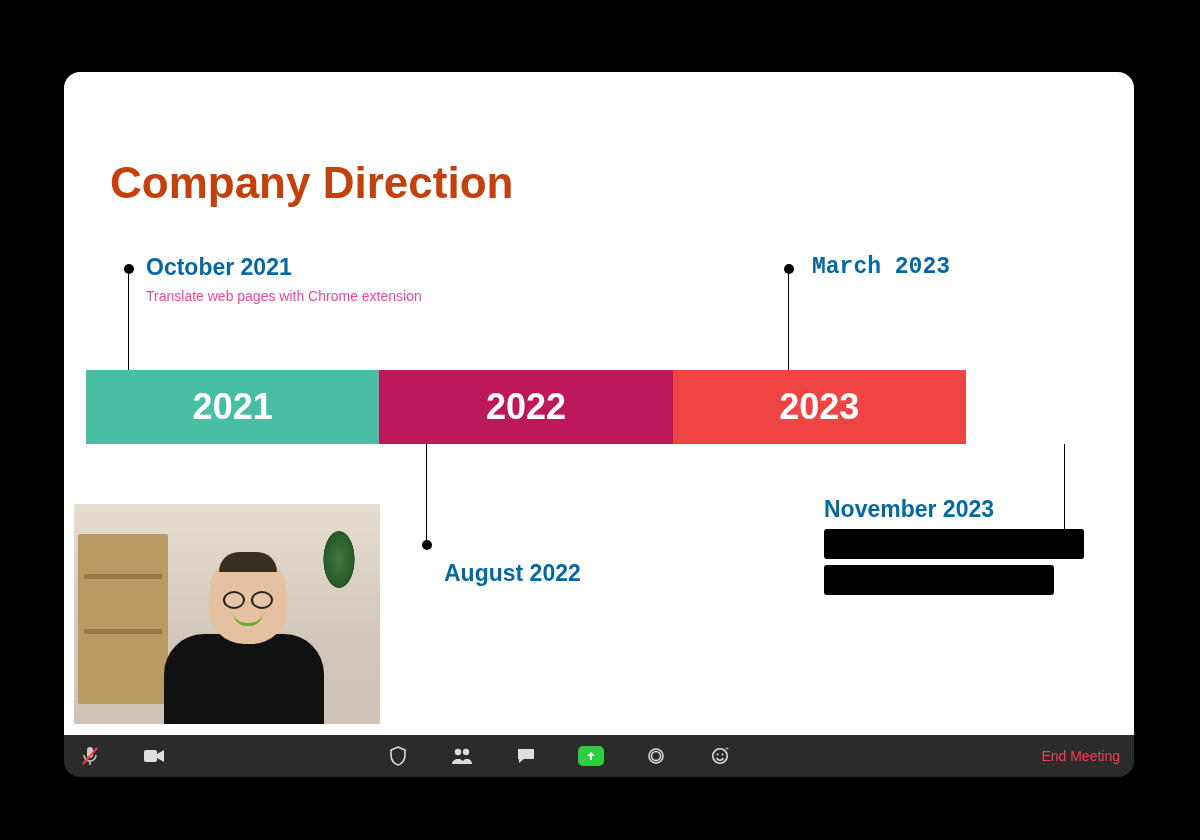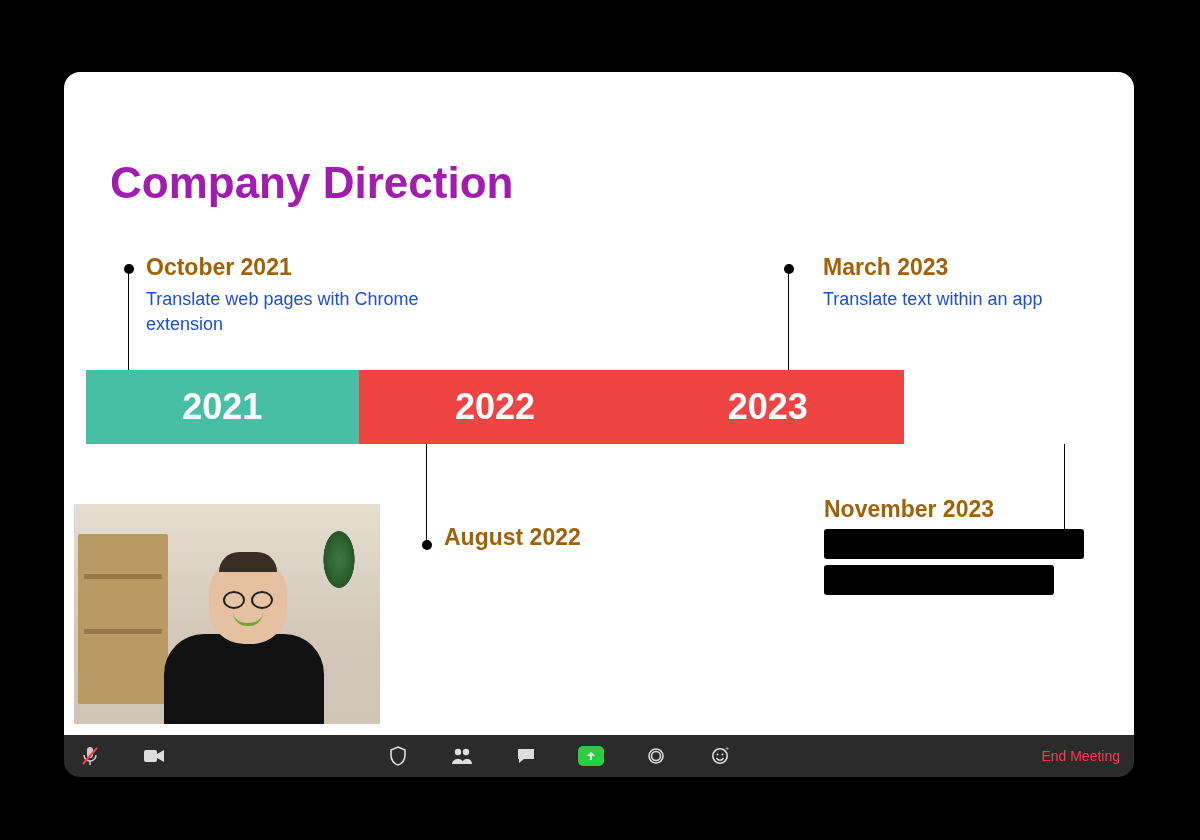--- a/index.html
+++ b/index.html
@@ -15,70 +15,70 @@
   .slide-area {
     position: absolute;
     left: 0; top: 0; right: 0; bottom: 42px;
     background: #ffffff;
   }
   .slide-title {
     position: absolute;
     left: 46px; top: 86px;
     font-size: 44px;
     font-weight: 700;
-    color: #a21caf;
+    color: #c2410c;
   }
 
   
   .timeline-bar {
     position: absolute;
     left: 22px; top: 298px;
-    width: 818px; height: 74px;
+    width: 880px; height: 74px;
     display: flex;
   }
   .seg { flex: 1; display: flex; align-items: center; justify-content: center; font-size: 36px; font-weight: 700; color: #fff; }
   .seg.y21 { background: #48bfa4; }
-  .seg.y22 { background: #ef4444; }
+  .seg.y22 { background: #be185d; }
   .seg.y23 { background: #ef4444; }
 
   
   .milestone {
     position: absolute;
     width: 300px;
   }
   .milestone .dot {
     width: 10px; height: 10px; border-radius: 50%; background: #000; position: absolute;
   }
   .milestone .vline {
     width: 1px; background: #000; position: absolute;
   }
   .milestone .mtitle {
-    color: #a16207; font-weight: 700; font-size: 23px; margin-bottom: 6px;
+    color: #0369a1; font-weight: 700; font-size: 23px; margin-bottom: 6px;
   }
   .milestone .mdesc {
-    color: #1d4ed8; font-size: 18px; line-height: 1.4;
+    color: #ec4899; font-size: 14px; line-height: 1.4;
   }
 
   
   .m1 { left: 60px; top: 182px; }
   .m1 .dot { left: 0; top: 10px; }
   .m1 .vline { left: 4px; top: 20px; height: 96px; }
   .m1 .content { margin-left: 22px; }
 
   
   .m2 { left: 720px; top: 182px; }
   .m2 .dot { left: 0; top: 10px; }
   .m2 .vline { left: 4px; top: 20px; height: 96px; }
-  .m2 .content { margin-left: 39px; }
+  .m2 .content { margin-left: 28px; font-family: Liberation Mono, monospace; }
 
   
   .m3 { left: 358px; top: 372px; }
   .m3 .vline { left: 4px; top: 0; height: 96px; }
   .m3 .dot { left: 0; top: 96px; }
-  .m3 .content { margin-left: 22px; margin-top: 80px; }
+  .m3 .content { margin-left: 22px; margin-top: 116px; }
 
   
   .m4 { left: 760px; top: 372px; width: 300px; }
   .m4 .vline { left: 240px; top: 0; height: 96px; }
   .m4 .dot { left: 236px; top: 96px; }
   .m4 .content { margin-top: 52px; }
   .m4 .mtitle { text-align: left; }
   .redact {
     height: 30px;
     background: #000;
@@ -156,21 +156,20 @@
         <div class="mtitle">October 2021</div>
         <div class="mdesc">Translate web pages with Chrome extension</div>
       </div>
     </div>
 
     <div class="milestone m2">
       <div class="dot"></div>
       <div class="vline"></div>
       <div class="content">
         <div class="mtitle">March 2023</div>
-        <div class="mdesc">Translate text within an app</div>
       </div>
     </div>
 
     <div class="timeline-bar">
       <div class="seg y21">2021</div>
       <div class="seg y22">2022</div>
       <div class="seg y23">2023</div>
     </div>
 
     <div class="milestone m3">

